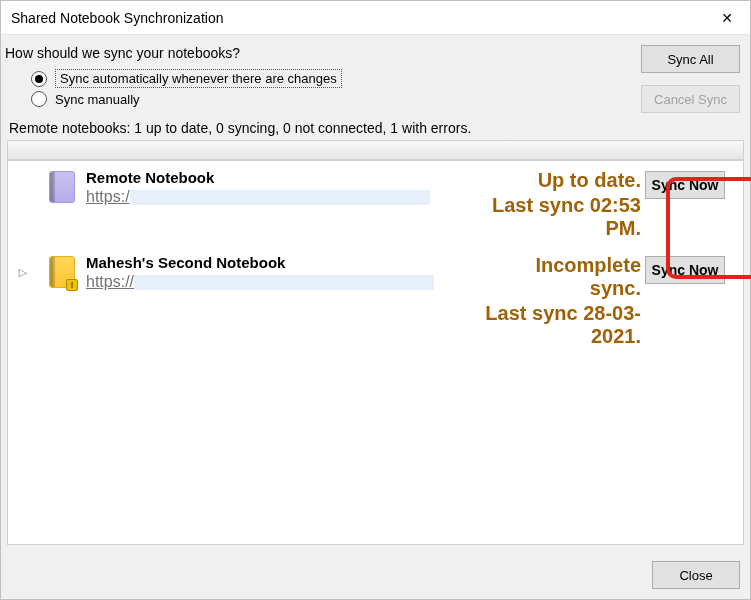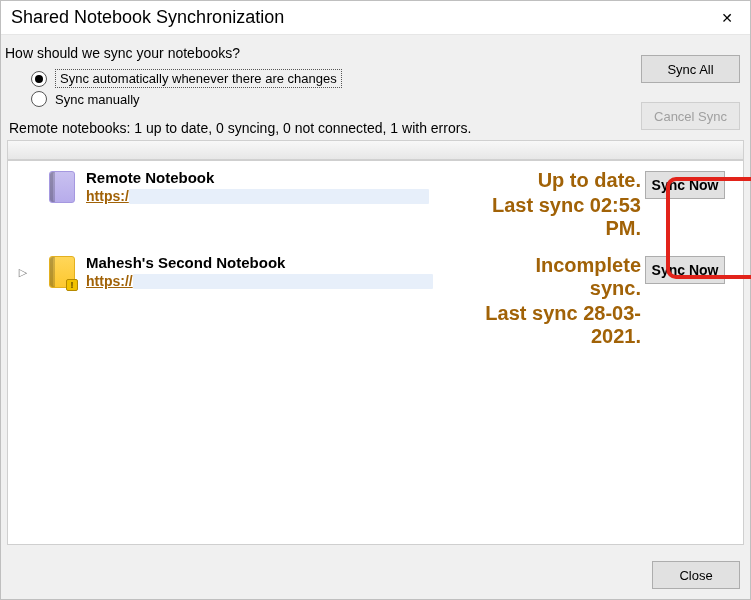--- a/index.html
+++ b/index.html
@@ -17,21 +17,21 @@
     background: #f0f0f0;
     display: flex; flex-direction: column;
   }
   .titlebar {
     height: 34px;
     background: #fff;
     display: flex; align-items: center;
     padding: 0 0 0 10px;
     border-bottom: 1px solid #e6e6e6;
   }
-  .titlebar-title { flex: 1; font-size: 18px; color: #000; }
+  .titlebar-title { flex: 1; font-size: 14px; color: #000; }
   .titlebar-close {
     width: 46px; height: 34px;
     display: flex; align-items: center; justify-content: center;
     font-size: 14px; color: #000;
   }
 
   .top-region {
     padding: 10px 10px 4px 4px;
     position: relative;
   }
@@ -44,22 +44,22 @@
     width:16px; height:16px; border:1px solid #555; border-radius:50%;
     display:flex; align-items:center; justify-content:center; background:#fff;
   }
   .radio-inner {
     width:8px; height:8px; border-radius:50%; background:#000;
   }
   .radio-label-sel {
     border:1px dotted #555; padding:1px 4px;
   }
   .side-buttons {
-    position:absolute; right:10px; top:20px;
-    display:flex; flex-direction:column; gap:19px;
+    position:absolute; right:10px; top:10px;
+    display:flex; flex-direction:column; gap:12px;
   }
   .btn {
     min-width:84px; height:28px;
     background:#e1e1e1; border:1px solid #adadad;
     font-size:13px; color:#000;
     display:flex; align-items:center; justify-content:center;
     padding:0 12px;
   }
   .btn.disabled { color:#a0a0a0; border-color:#cfcfcf; background:#e8e8e8; }
 
@@ -102,21 +102,21 @@
   .nb-icon .spine { position:absolute; left:0; top:0; bottom:0; width:5px; background:rgba(0,0,0,0.18); border-top-left-radius:3px; border-bottom-left-radius:3px;}
   .nb-icon .badge {
     position:absolute; right:-4px; bottom:-4px; width:12px; height:12px;
     background:#f2c200; border:1px solid #b58900; border-radius:2px;
     display:flex; align-items:center; justify-content:center; font-size:9px; font-weight:bold; color:#5a4500;
   }
 
   .nb-main { display:flex; flex-direction:column; gap:2px; padding-top:0;}
   .nb-name { font-weight:700; color:#000; font-size:15px; }
   .link-row { display:flex; align-items:center; gap:0;}
-  .nb-link { color:#a16207; text-decoration:underline; font-size:14px; font-weight:700;}
+  .nb-link { color:#737373; text-decoration:underline; font-size:16px; font-weight:400;}
   .redact { display:inline-block; height:15px; background:#e7effa; border-radius:1px; vertical-align:middle;}
 
   .nb-status { text-align:right; font-size:20px; color:#a16207; padding-top:0;}
   .nb-status .l1 { font-weight:700; }
   .nb-status .l2 { font-weight:700; margin-top:2px; }
 
   .sync-btn-cell { padding-top:2px; display:flex; align-items:flex-start; justify-content:flex-start;}
   .sync-btn {
     width:80px; height:28px;
     background:#e1e1e1; border:1px solid #adadad;

